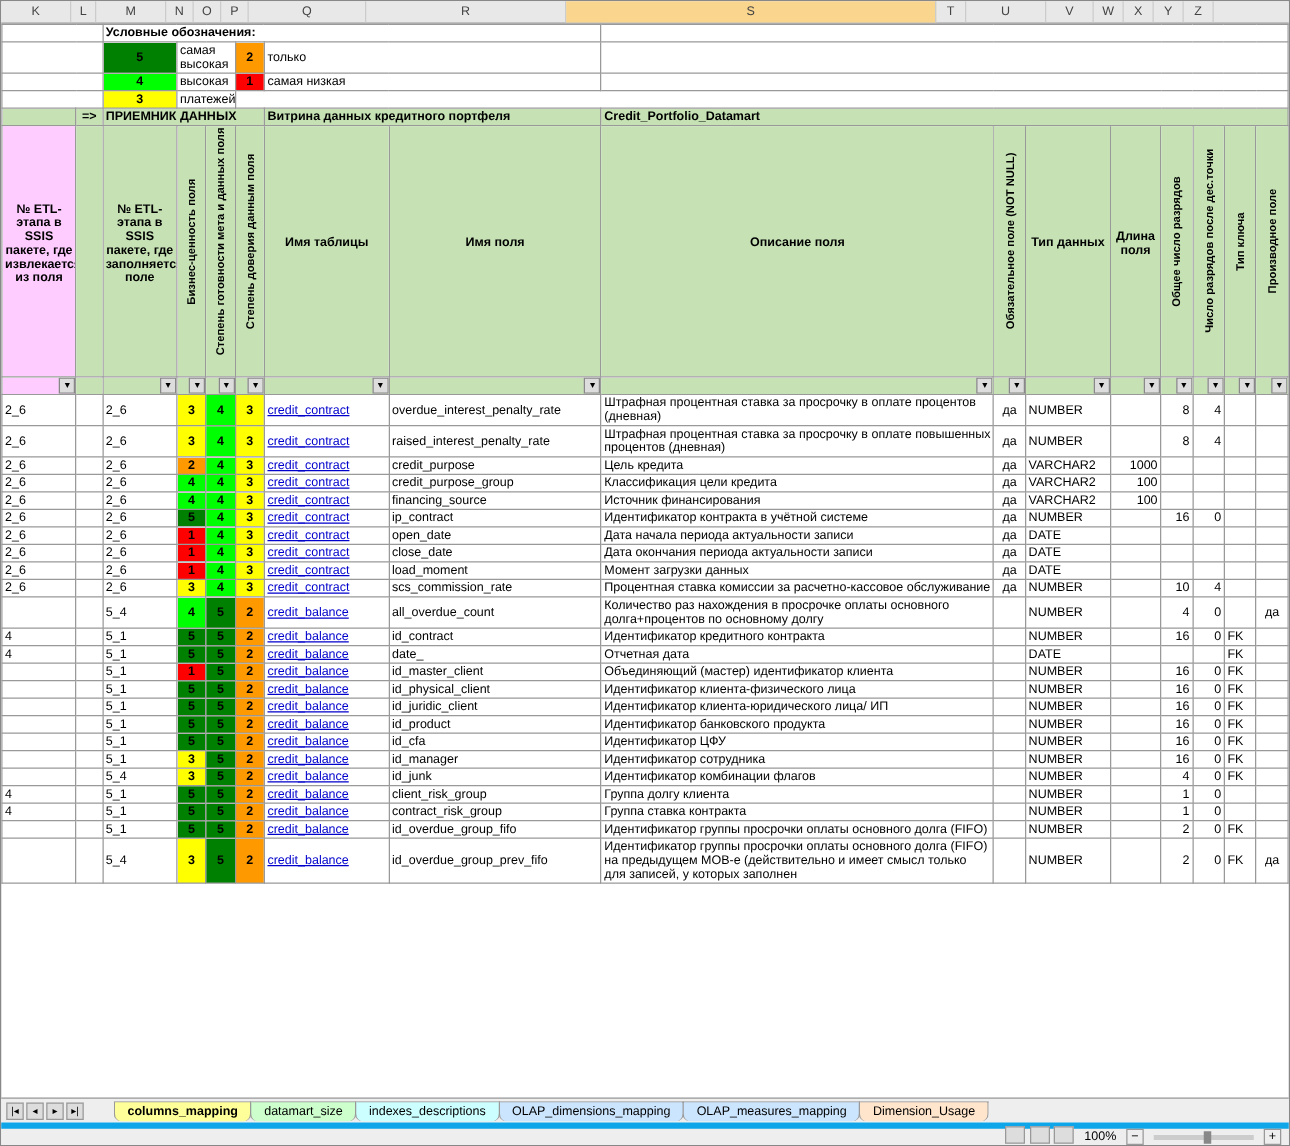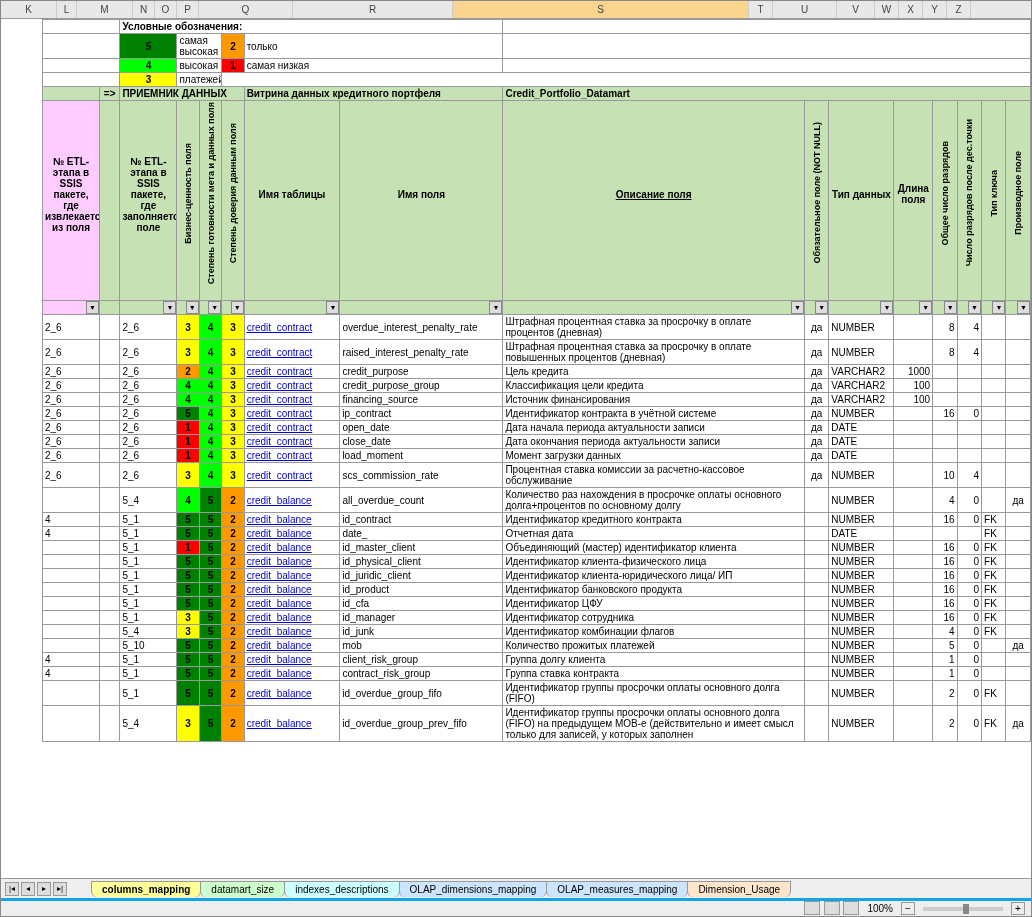--- a/index.html
+++ b/index.html
@@ -1,21 +1,21 @@
 <!DOCTYPE html>
 <html><head>
 <meta charset="utf-8">
 <style>
 * { box-sizing:border-box; margin:0; padding:0; }
 body { font-family:Arial,sans-serif; font-size:11px; background:#fff; overflow:hidden; }
 .app { display:flex; flex-direction:column; width:1032px; height:917px; border:1px solid #888; }
 .colhdr { display:flex; background:#e8e8e8; border-bottom:1px solid #999; height:18px; flex-shrink:0; }
 .colhdr div { border-right:1px solid #ccc; text-align:center; line-height:18px; font-size:10px; color:#444; }
 .colhdr .sel { background:#f9d58e; }
-.main { flex:1; overflow:auto; position:relative;margin-left:41px; }
+.main { flex:1; overflow:auto; position:relative; }
 table { border-collapse:collapse; width:100%; table-layout:fixed; }
 td,th { border:1px solid #999; padding:1px 2px; font-size:10px; vertical-align:middle; overflow:hidden; }
 .legend-lbl { font-weight:bold; }
 .leg-box { text-align:center; font-weight:bold; }
 .g5 { background:#008000; color:#000; }
 .g4 { background:#00ff00; color:#000; }
 .g3 { background:#ffff00; color:#000; }
 .g2 { background:#ff9900; color:#000; }
 .g1 { background:#ff0000; color:#000; }
 .arrow-cell { font-weight:bold; text-align:center; }
@@ -28,21 +28,21 @@
 .fbtn { position:absolute; right:0; bottom:0; width:13px; height:13px; background:#ddd; border:1px solid #888; font-size:7px; line-height:11px; text-align:center; cursor:pointer; }
 .link { color:#0000cc; text-decoration:underline; cursor:pointer; }
 .num { text-align:right; }
 .ctr { text-align:center; }
 .tabs { display:flex; align-items:center; height:20px; background:#eee; border-top:1px solid #999; flex-shrink:0; font-size:10px; }
 .tab { padding:2px 10px; border:1px solid #999; border-bottom:none; margin-right:-1px; cursor:pointer; border-radius:0 0 6px 6px; }
 .tab.active { background:#fff; font-weight:bold; }
 .tab.c1{background:#ffff99;margin-left:20px;} .tab.c2{background:#ccffcc;text-align:center;} .tab.c3{background:#ccffff;} .tab.c4{background:#cce5ff;} .tab.c5{background:#ffe5cc;}
 .tab-nav { display:flex; gap:2px; padding:0 4px; }
 .tab-nav span { width:14px; height:14px; border:1px solid #999; background:#ddd; text-align:center; line-height:12px; cursor:pointer; font-size:8px; }
-.status { display:flex; justify-content:flex-end; align-items:center; height:18px; background:#eee; border-top:3px solid #0ea5e9; padding:0 6px; gap:8px; font-size:10px; flex-shrink:0; }
+.status { display:flex; justify-content:flex-end; align-items:center; height:18px; background:#eee; border-top:5px solid #0ea5e9; padding:0 6px; gap:8px; font-size:10px; flex-shrink:0; }
 .zoom-sl { width:80px; height:4px; background:#ccc; position:relative; }
 .zoom-sl::after { content:''; position:absolute; left:50%; top:-3px; width:6px; height:10px; background:#888; }
 .views span { width:16px;height:14px;border:1px solid #999;display:inline-block;margin-left:1px;background:#ddd;cursor:pointer; }
 </style>
 </head>
 <body>
 
 <div class="app">
   <div class="colhdr" id="colhdr">
       <div style="width: 56px;">K</div>
@@ -119,21 +119,21 @@
           </tr>
           <tr class="hdr">
             <td class="pink" style="height: 150px;">№ ETL-этапа в SSIS пакете, где извлекается из поля</td>
             <td style="height: 150px;"></td>
             <td style="height: 150px;">№ ETL-этапа в SSIS пакете, где заполняется поле</td>
             <td style="height: 150px;"><span class="vtxt">Бизнес-ценность поля</span></td>
             <td style="height: 150px;"><span class="vtxt">Степень готовности мета и данных поля</span></td>
             <td style="height: 150px;"><span class="vtxt">Степень доверия данным поля</span></td>
             <td style="height: 150px;">Имя таблицы</td>
             <td style="height: 150px;">Имя поля</td>
-            <td style="height: 150px; text-decoration: underline;">Описание поля</td>
+            <td style="height: 150px;">Описание поля</td>
             <td style="height: 150px;"><span class="vtxt">Обязательное поле (NOT NULL)</span></td>
             <td style="height: 150px;">Тип данных</td>
             <td style="height: 150px;">Длина поля</td>
             <td style="height: 150px;"><span class="vtxt">Общее число разрядов</span></td>
             <td style="height: 150px;"><span class="vtxt">Число разрядов после дес.точки</span></td>
             <td style="height: 150px;"><span class="vtxt">Тип ключа</span></td>
             <td style="height: 150px;"><span class="vtxt">Производное поле</span></td>
           </tr>
           <tr class="filter-row">
             <td class="pink">
@@ -535,38 +535,20 @@
             <td><span class="link">credit_balance</span></td>
             <td>id_junk</td>
             <td>Идентификатор комбинации флагов</td>
             <td class="ctr"></td>
             <td>NUMBER</td>
             <td class="num"></td>
             <td class="num">4</td>
             <td class="num">0</td>
             <td>FK</td>
             <td class="ctr"></td>
-          </tr>
-          <tr>
-            <td></td>
-            <td></td>
-            <td>5_10</td>
-            <td class="leg-box g5 ctr">5</td>
-            <td class="leg-box g5 ctr">5</td>
-            <td class="leg-box g2 ctr">2</td>
-            <td><span class="link">credit_balance</span></td>
-            <td>mob</td>
-            <td>Количество прожитых платежей</td>
-            <td class="ctr"></td>
-            <td>NUMBER</td>
-            <td class="num"></td>
-            <td class="num">5</td>
-            <td class="num">0</td>
-            <td></td>
-            <td class="ctr">да</td>
           </tr>
           <tr>
             <td>4</td>
             <td></td>
             <td>5_1</td>
             <td class="leg-box g5 ctr">5</td>
             <td class="leg-box g5 ctr">5</td>
             <td class="leg-box g2 ctr">2</td>
             <td><span class="link">credit_balance</span></td>
             <td>client_risk_group</td>

